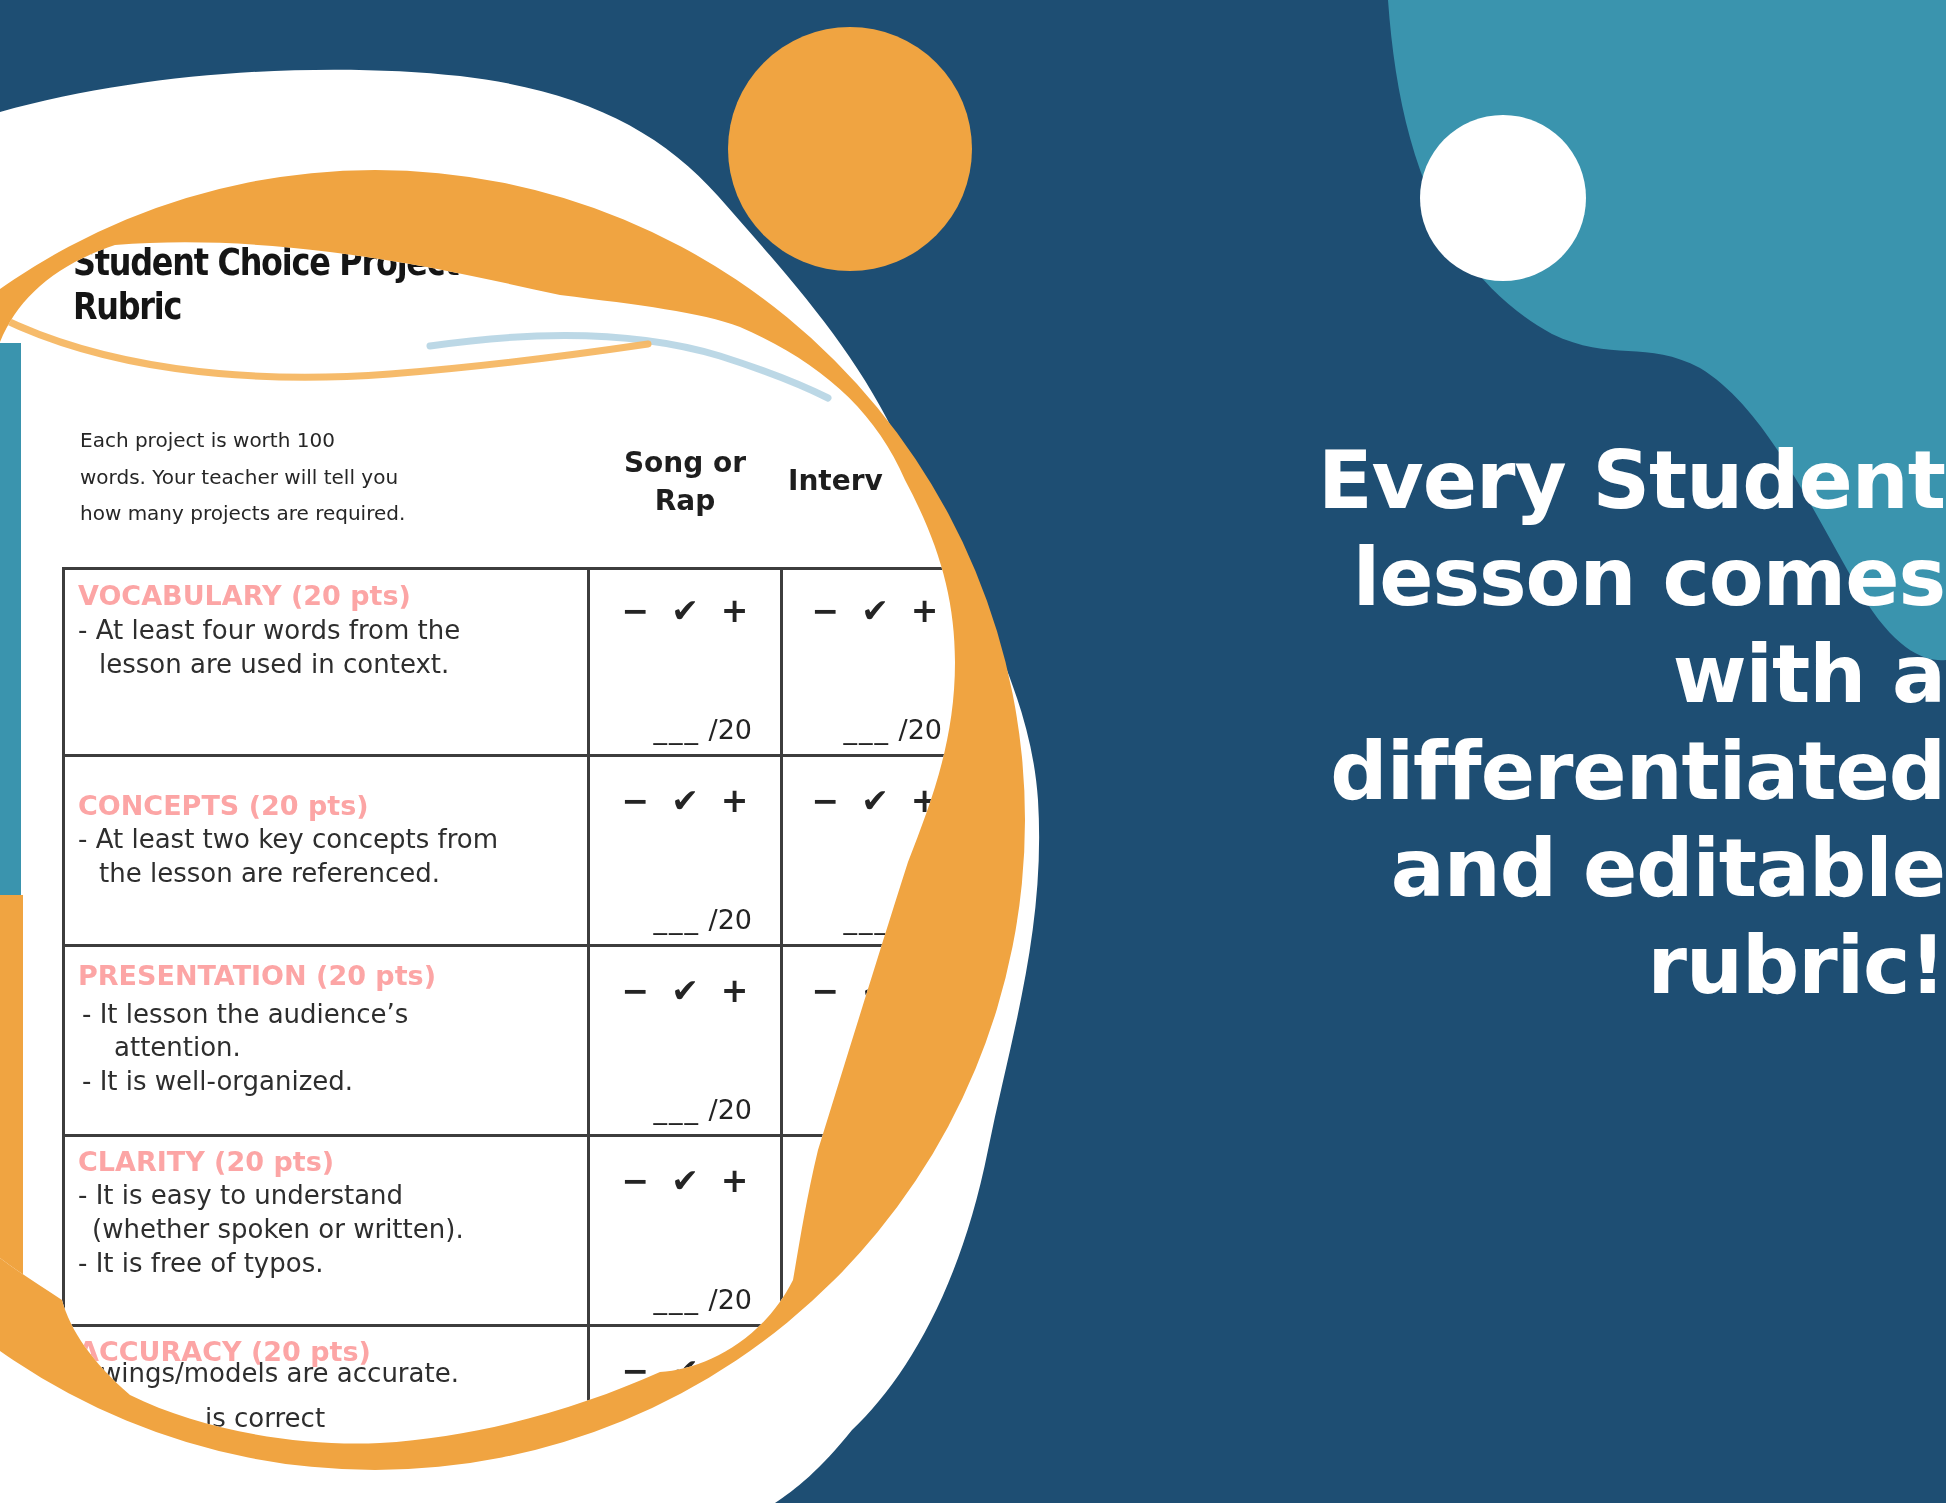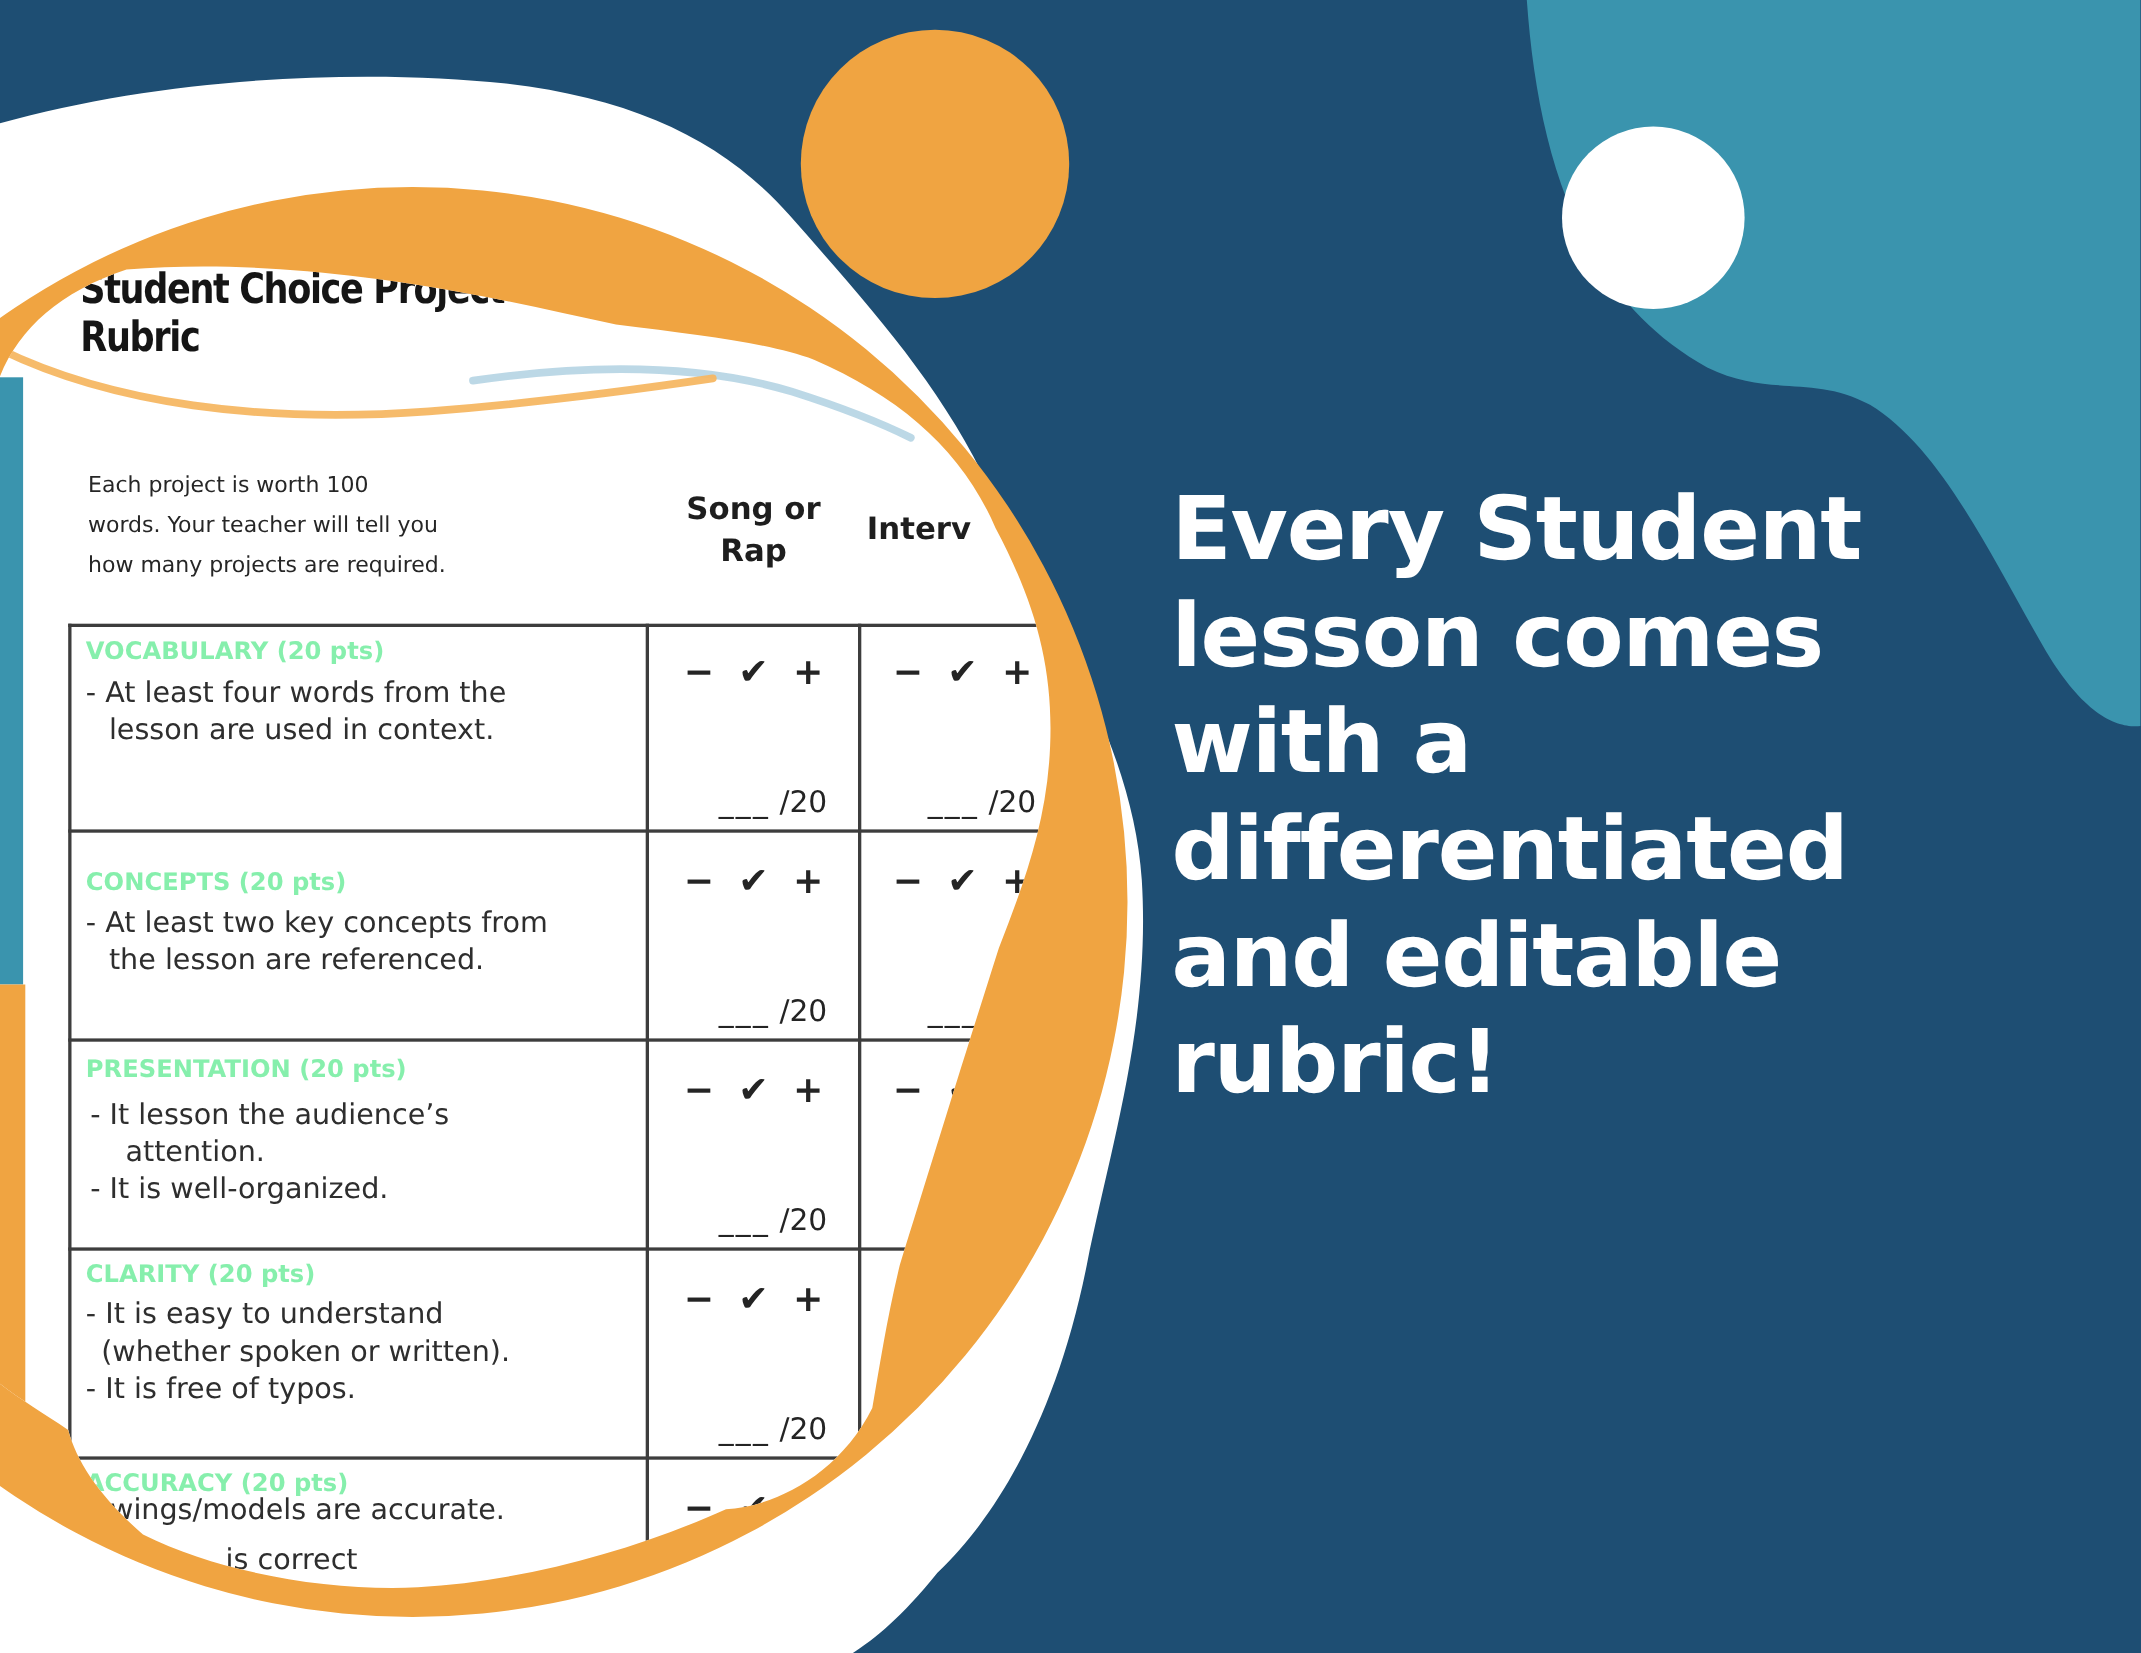--- a/index.html
+++ b/index.html
@@ -33,21 +33,21 @@
   .col-head{
     position:absolute;color:#1e1e1e;font-weight:bold;font-size:28px;
     white-space:nowrap;text-align:center;
   }
 
   .tline{position:absolute;background:#3d3d3d;}
   .tline.h{left:62px;width:940px;height:3px;}
   .tline.v{top:567px;width:3px;height:936px;}
 
   .row-title{
-    position:absolute;color:#86efac;font-weight:bold;font-size:22px;white-space:nowrap;
+    position:absolute;color:#fca5a5;font-weight:bold;font-size:27px;white-space:nowrap;
   }
   .row-line{
     position:absolute;color:#2e2e2e;font-size:26px;white-space:nowrap;
   }
 
   .marks{
     position:absolute;width:190px;display:flex;justify-content:center;gap:22px;
     color:#242424;font-size:33px;font-weight:bold;line-height:1;
   }
   .marks span{display:block;}
@@ -56,21 +56,21 @@
     white-space:nowrap;line-height:1;
   }
   .score .blank{letter-spacing:2px;}
   .c1{left:590px;}
   .c2{left:780px;}
 
   
   #headline{
     position:absolute;left:1065px;top:432px;width:880px;
     color:#ffffff;font-weight:bold;font-size:80px;line-height:97px;
-    letter-spacing:-1px;text-align:left;white-space:nowrap;
+    letter-spacing:-1px;text-align:right;white-space:nowrap;
   }
 </style>
 </head>
 <body>
 
 <svg class="layer" id="bg" viewBox="0 0 1946 1503">
   <rect x="0" y="0" width="1946" height="1503" fill="var(--navy)"></rect>
 
   <path fill="var(--white)" d="M 0,112 C 150,70 330,62 460,76 C 580,90 660,130 718,196 C 790,278 856,350 900,445 C 960,575 1030,680 1038,800 C 1046,930 1010,1040 988,1150 C 960,1290 905,1380 852,1430 C 820,1470 795,1490 775,1503 L 0,1503 Z"></path>
 

